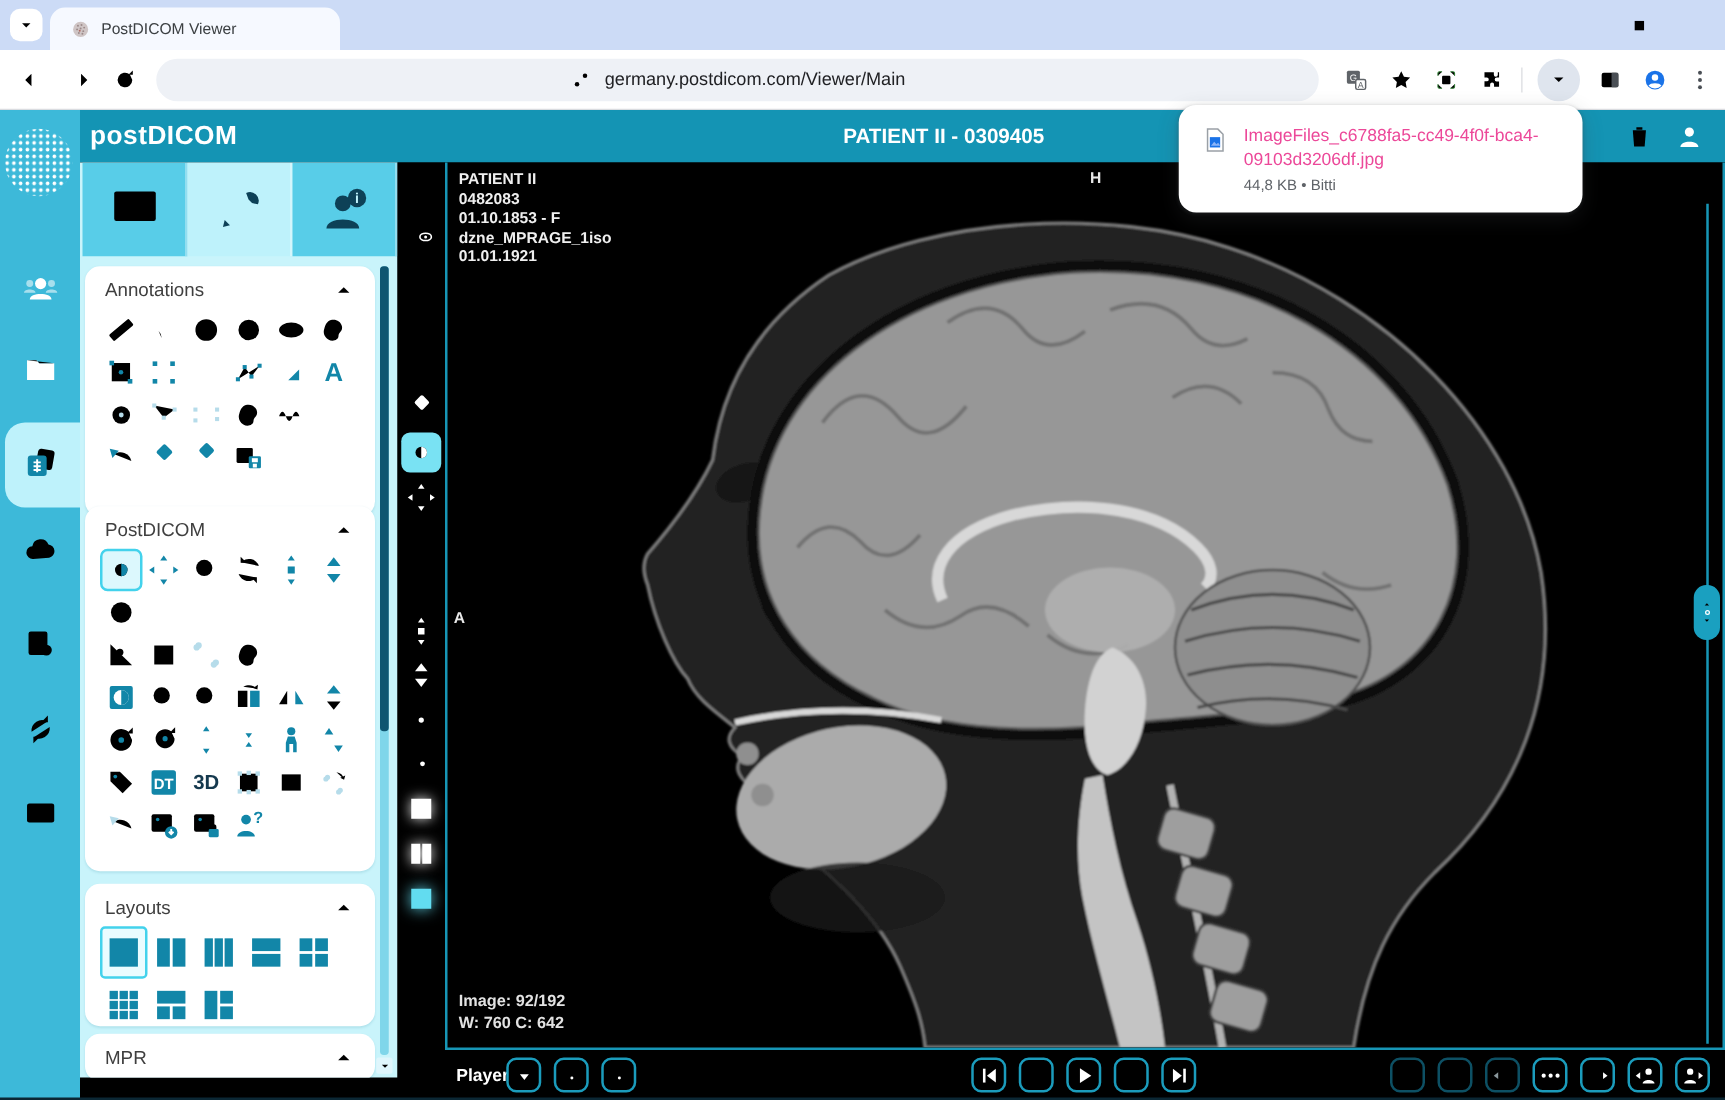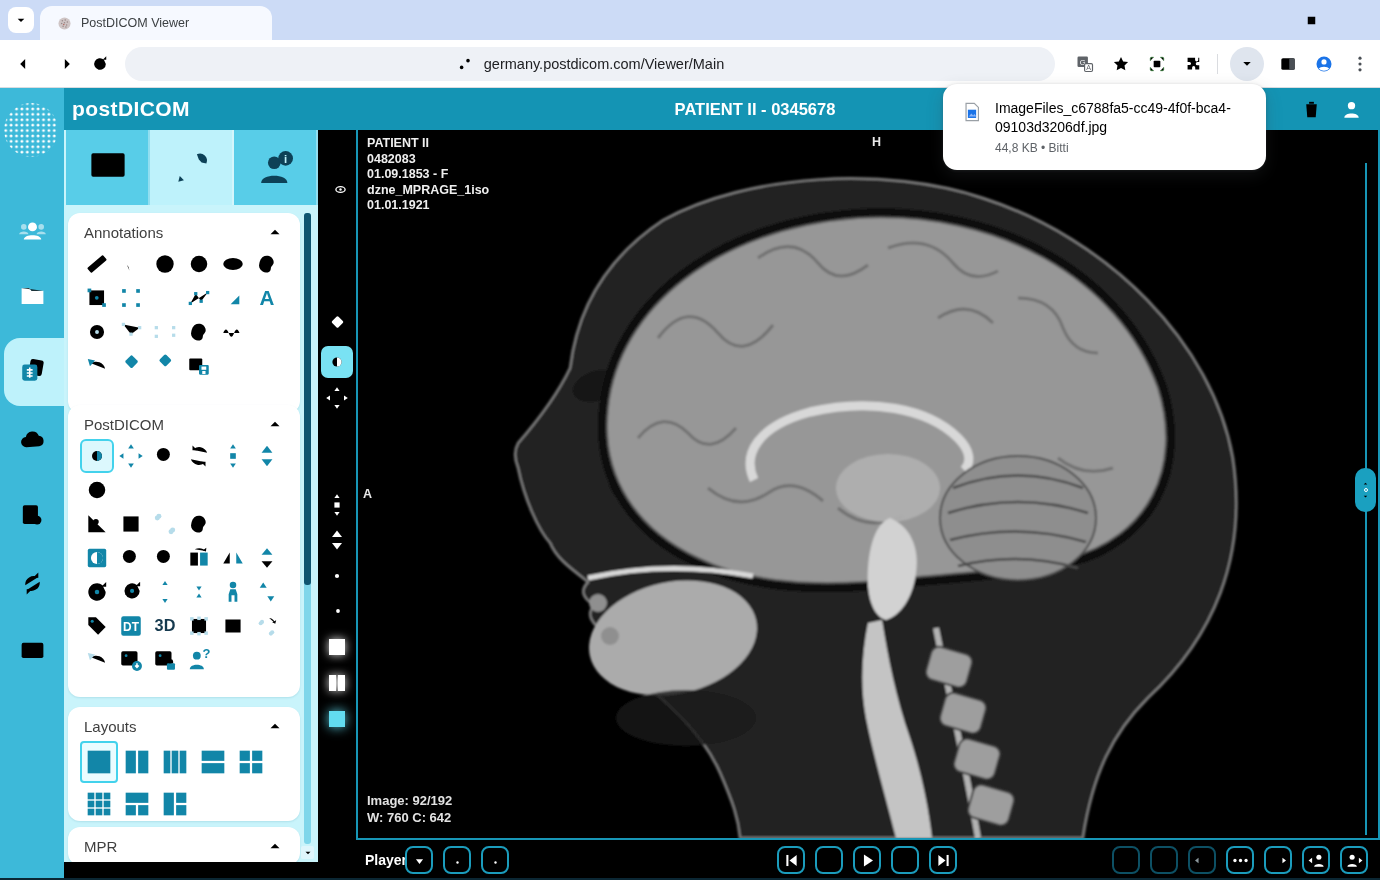--- a/index.html
+++ b/index.html
@@ -33,21 +33,21 @@
   .chrome-right .cr{width:24px;height:24px;color:#4a4f55;display:flex;align-items:center;justify-content:center;}
   .chrome-right .cr svg{width:20px;height:20px;}
   .cr.hl{width:34px;height:34px;border-radius:50%;background:#dfe5ee;color:#1a63d0;}
   .vsep{width:1px;height:20px;background:#dadce0;}
 
   
   .dl-popup{position:absolute;left:943px;top:84px;width:323px;min-height:86px;background:#fff;border-radius:14px;z-index:60;
     box-shadow:0 1px 3px rgba(60,64,67,.3),0 6px 16px rgba(60,64,67,.25);display:flex;align-items:flex-start;padding:15px 16px 12px 18px;}
   .dl-popup .fileicon{width:22px;height:22px;margin:2px 12px 0 0;flex:none;}
   .dl-popup .fileicon svg{width:22px;height:22px;}
-  .dl-name{font-size:14px;line-height:19px;color:#000000;word-break:break-word;}
+  .dl-name{font-size:14px;line-height:19px;color:#ec4899;word-break:break-word;}
   .dl-meta{font-size:12px;color:#5f6368;margin-top:4px;}
 
   
   .appheader{position:absolute;left:62px;top:88px;width:1318px;height:42px;background:#1494b4;}
   .logo-text{position:absolute;left:10px;top:0;line-height:42px;color:#fff;font-size:21px;font-weight:700;letter-spacing:.4px;}
   .pat-title{position:absolute;left:693px;top:0;transform:translateX(-50%);line-height:42px;color:#fff;font-size:16.5px;font-weight:700;}
   .hicons{position:absolute;right:16px;top:0;height:42px;display:flex;align-items:center;gap:14px;color:#fff;}
   .hicons .hi{width:26px;height:26px;display:flex;align-items:center;justify-content:center;}
   .hicons .hi svg{width:23px;height:23px;}
 
@@ -865,21 +865,21 @@
       </span>
       <span class="cr ">
         <svg viewBox="0 0 24 24" aria-hidden="true">
           <use href="#i-dots-v"></use>
         </svg>
       </span>
     </div>
 
   <div class="appheader">
     <div class="logo-text">postDICOM</div>
-    <div class="pat-title">PATIENT II - 0345678</div>
+    <div class="pat-title">PATIENT II - 0309405</div>
     <div class="hicons" id="header-icons">
         <span class="hi">
           <svg viewBox="0 0 24 24" aria-hidden="true">
             <use href="#i-menu-lines"></use>
           </svg>
         </span>
         <span class="hi">
           <svg viewBox="0 0 24 24" aria-hidden="true">
             <use href="#i-trash"></use>
           </svg>
@@ -1480,21 +1480,21 @@
         <ellipse cx="215" cy="480" rx="85" ry="56" transform="rotate(-12 215 480)" fill="#ababab"></ellipse>
         <ellipse cx="228" cy="560" rx="70" ry="28" fill="#1a1a1a" opacity=".8"></ellipse>
         <circle cx="140" cy="445" r="9" fill="#8f8f8f"></circle>
         <circle cx="152" cy="478" r="9" fill="#8f8f8f"></circle>
       </g>
     </svg>
 
     <div class="vp-overlay">
         <div>PATIENT II</div>
         <div>0482083</div>
-        <div>01.09.1853 - F</div>
+        <div>01.10.1853 - F</div>
         <div>dzne_MPRAGE_1iso</div>
         <div>01.01.1921</div>
       </div>
     <div class="vp-h">H</div>
     <div class="vp-a">A</div>
     <div class="vp-info">
       <div>Image: 92/192</div>
       <div>W: 760 C: 642</div>
     </div>
 

